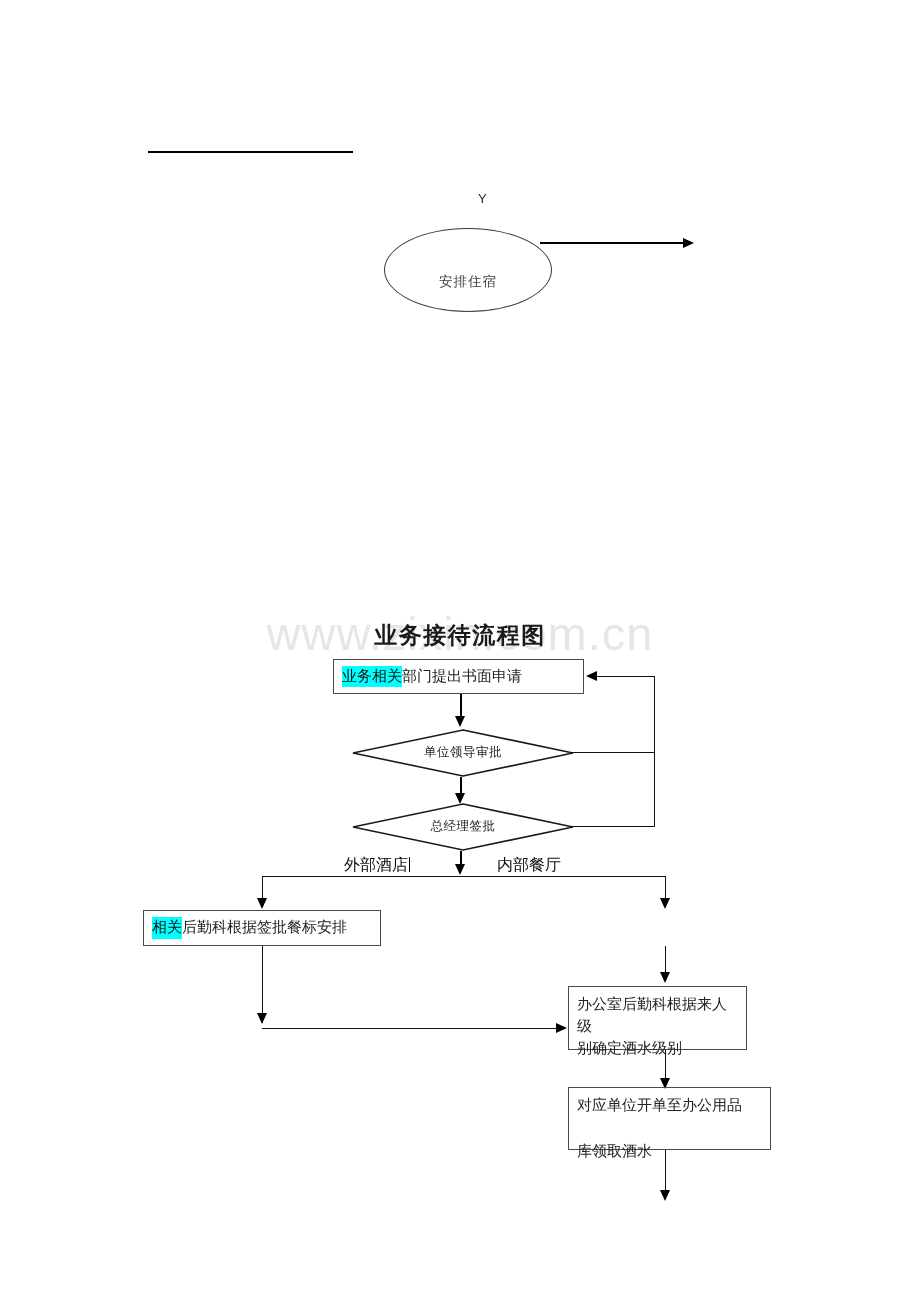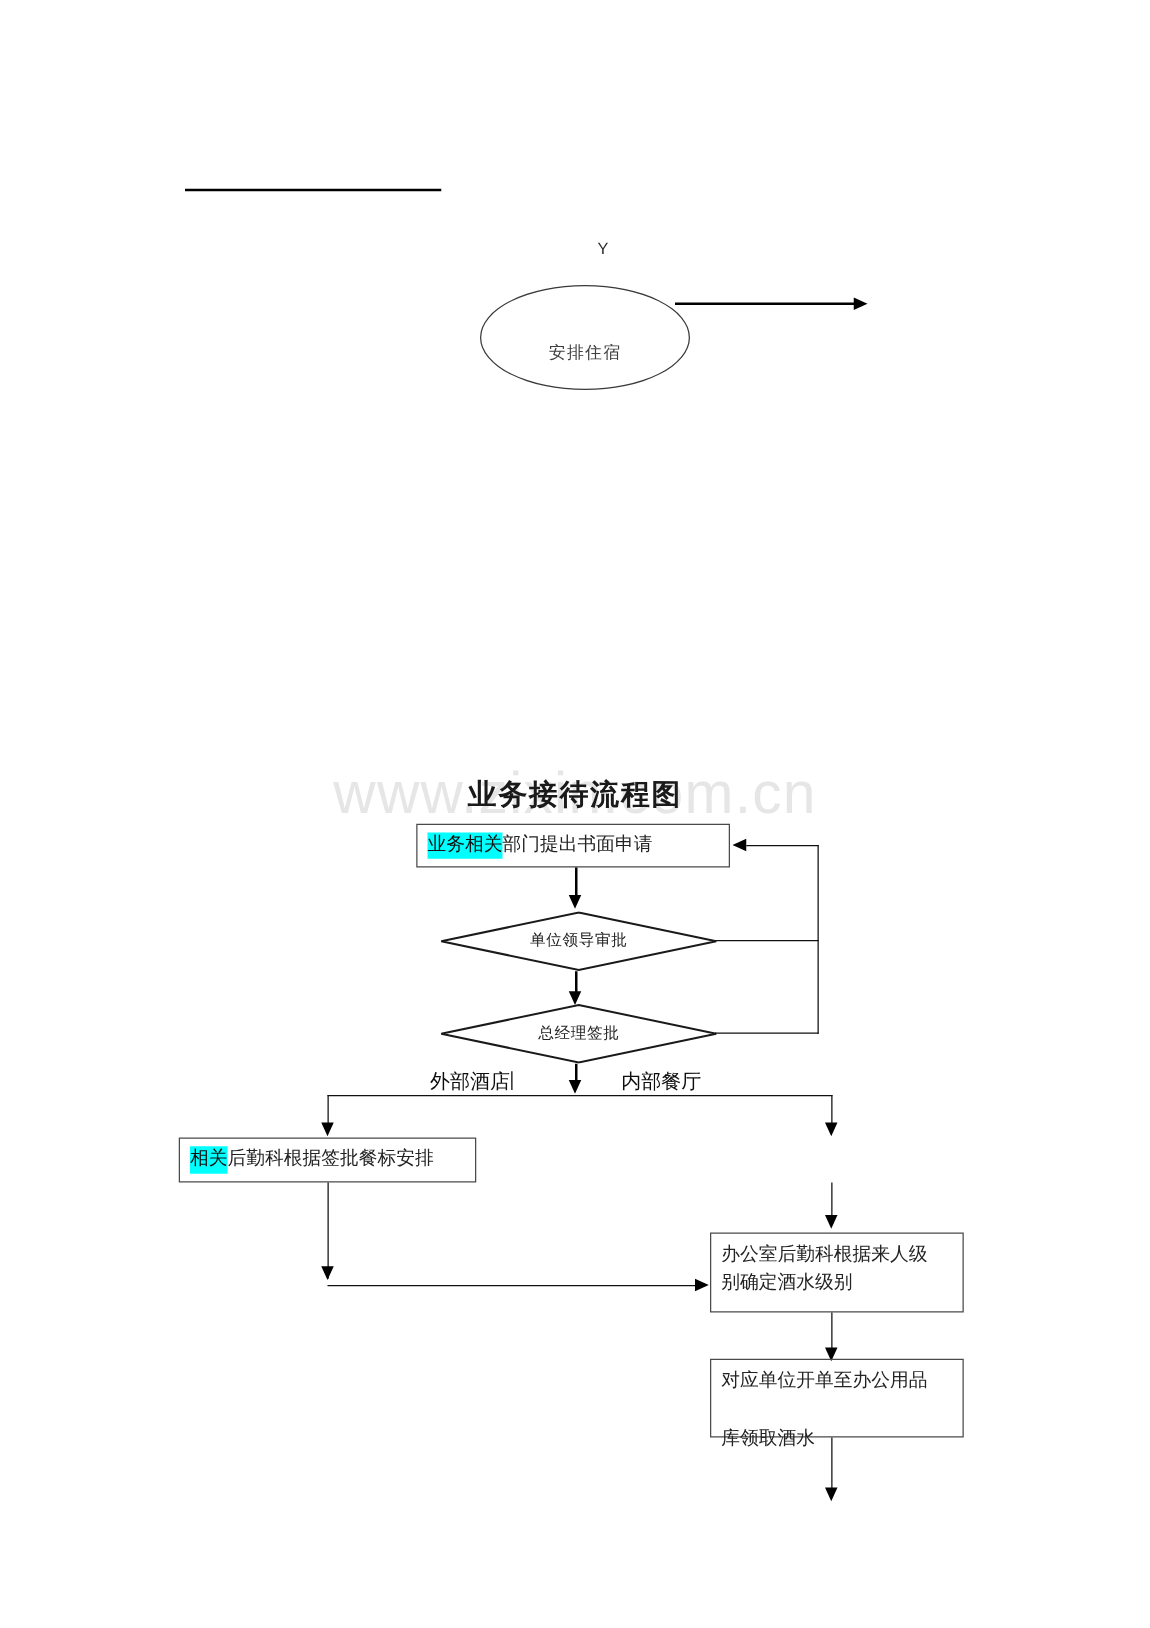--- a/index.html
+++ b/index.html
@@ -237,21 +237,21 @@
 
 
   <div class="abs vline-thin" style="left:262px; top:946px; height:77px;"></div>
   <div class="abs arrow-down" style="left:257px; top:1013px;"></div>
   <div class="abs hline-thin" style="left:262px; top:1028px; width:295px;"></div>
   <div class="abs arrow-right" style="left:556px; top:1023px;"></div>
 
   <div class="abs vline-thin" style="left:665px; top:946px; height:29px;"></div>
   <div class="abs arrow-down" style="left:660px; top:972px;"></div>
 
-  <div class="abs pbox multiline" style="left:568px; top:986px; width:203px; height:64px; flex-direction:column;">
+  <div class="abs pbox multiline" style="left:568px; top:986px; width:179px; height:64px; flex-direction:column;">
     <span>办公室后勤科根据来人级</span>
     <span>别确定酒水级别</span>
   </div>
 
   <div class="abs vline-thin" style="left:665px; top:1050px; height:31px;"></div>
   <div class="abs arrow-down" style="left:660px; top:1078px;"></div>
 
   <div class="abs pbox multiline" style="left:568px; top:1087px; width:203px; height:63px; flex-direction:column;gap:24px;">
     <span>对应单位开单至办公用品</span>
     <span>库领取酒水</span>

